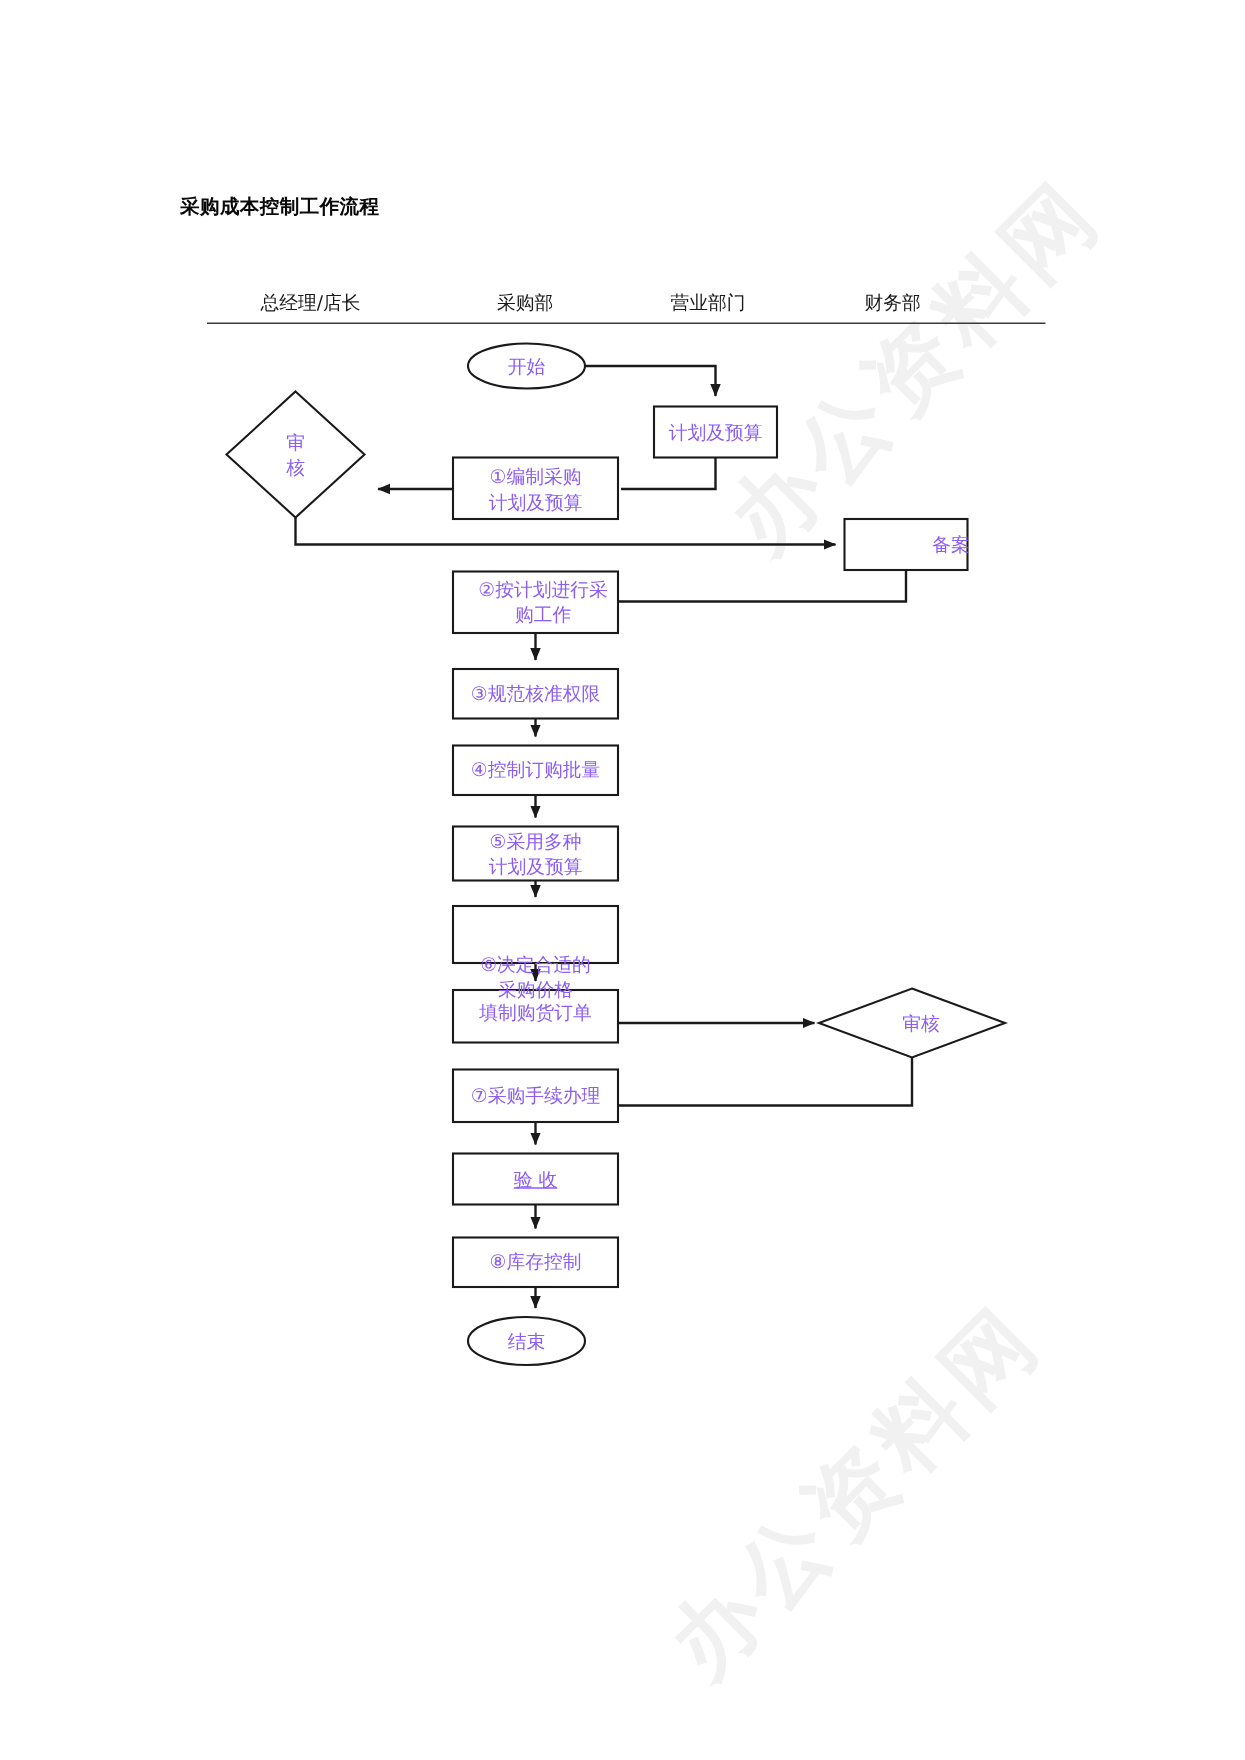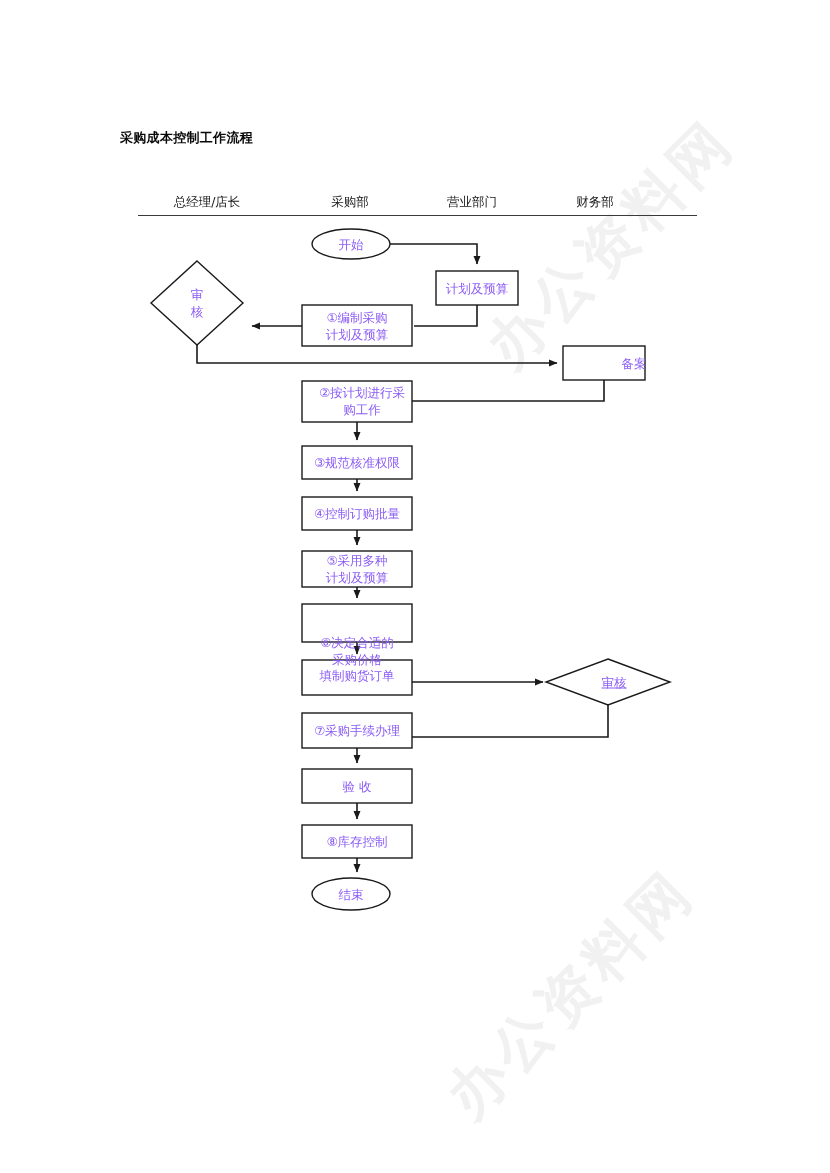--- a/index.html
+++ b/index.html
@@ -158,19 +158,19 @@
   <div class="node-label" style="left:604px; top:363px;margin-left:30px;">备案</div>
   <div class="node-label" style="left:362px; top:401px;">②按计划进行采
 购工作</div>
   <div class="node-label" style="left:357px; top:462px;">③规范核准权限</div>
   <div class="node-label" style="left:357px; top:513px;">④控制订购批量</div>
   <div class="node-label" style="left:357px; top:569px;">⑤采用多种
 计划及预算</div>
   <div class="node-label" style="left:357px; top:623px;margin-top:28px;">⑥决定合适的
 采购价格</div>
   <div class="node-label" style="left:357px; top:675px;">填制购货订单</div>
-  <div class="node-label" style="left:614px; top:682px;text-decoration:underline;">审核</div>
+  <div class="node-label" style="left:614px; top:682px;">审核</div>
   <div class="node-label" style="left:357px; top:730px;">⑦采购手续办理</div>
-  <div class="node-label" style="left:357px; top:786px;">验  收</div>
+  <div class="node-label" style="left:357px; top:786px;text-decoration:underline;">验  收</div>
   <div class="node-label" style="left:357px; top:841px;">⑧库存控制</div>
   <div class="node-label" style="left:351px; top:894px;text-align:center;">结束</div>
 
 </div>
 
 </body></html>

